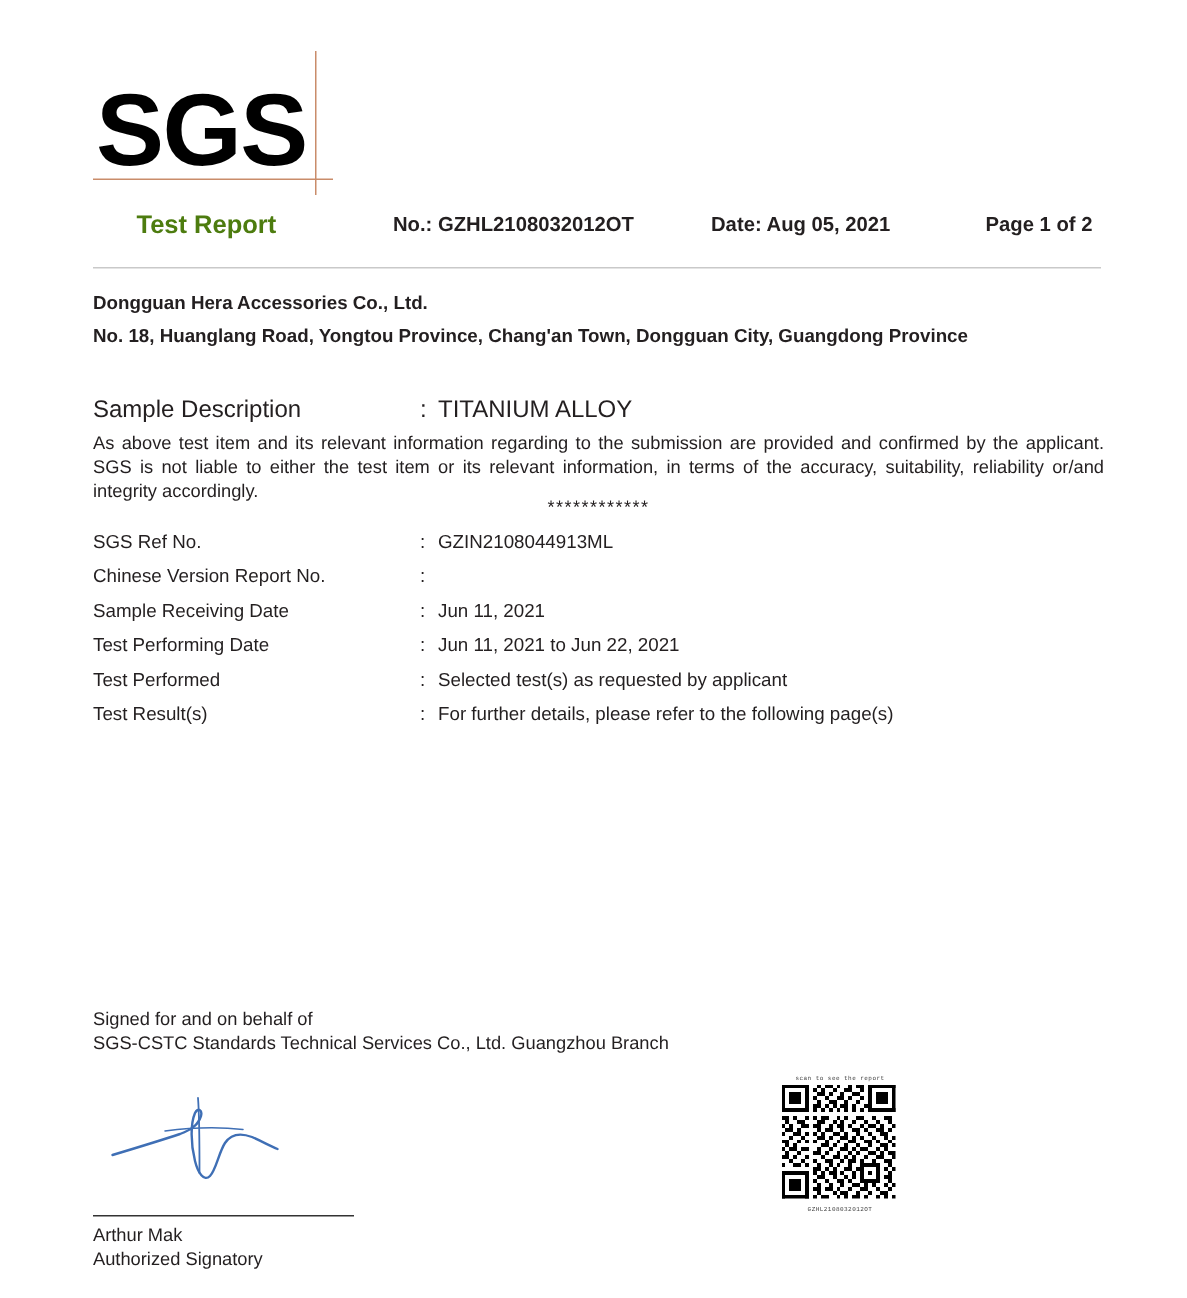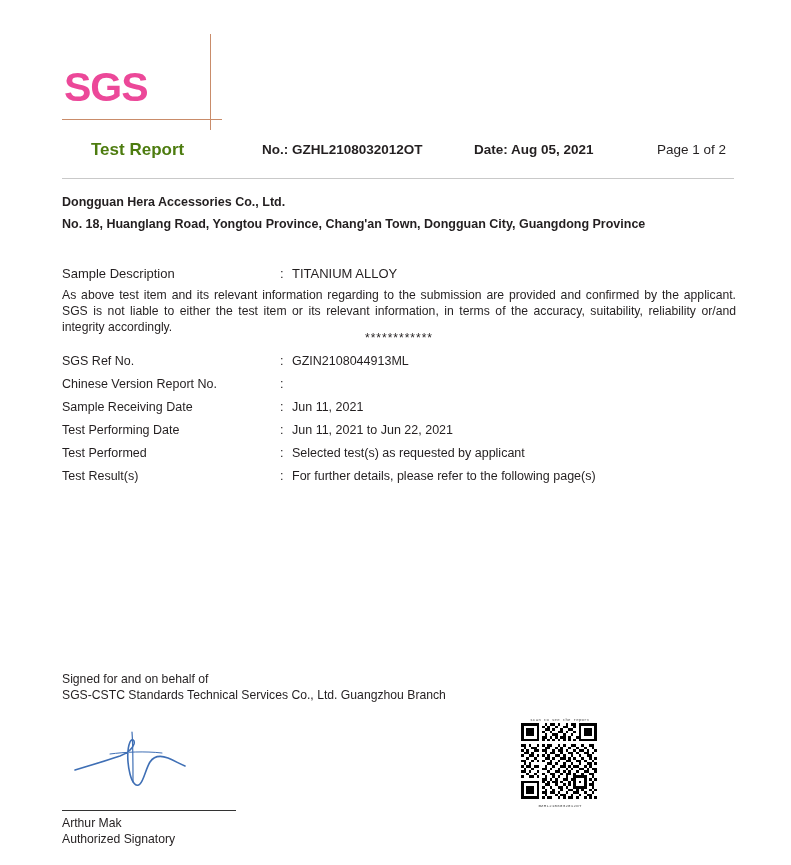--- a/index.html
+++ b/index.html
@@ -26,23 +26,23 @@
   .logo-block {
     position: absolute;
     left: 62px;
     top: 34px;
     width: 160px;
     height: 92px;
   }
   .logo-text {
     font-family: "Liberation Sans", sans-serif;
     font-weight: bold;
-    font-size: 41px;
+    font-size: 68px;
     letter-spacing: -1px;
-    color: #ec4899;
+    color: #000000;
     line-height: 62px;
     padding-top: 22px;
     padding-left: 2px;
   }
   .logo-vline {
     position: absolute;
     left: 148px;
     top: 0px;
     width: 1px;
     height: 96px;
@@ -84,21 +84,21 @@
     left: 412px;
     top: 2px;
     font-size: 13.5px;
     font-weight: bold;
   }
   .hdr-page {
     position: absolute;
     left: 595px;
     top: 2px;
     font-size: 13.5px;
-    font-weight: normal;
+    font-weight: bold;
   }
   .rule {
     position: absolute;
     left: 62px;
     width: 672px;
     height: 1px;
     background: #c9c9c9;
   }
   .rule-top { top: 178px; }
 
@@ -113,21 +113,21 @@
     line-height: 20px;
   }
   .applicant div { margin-bottom: 2px; }
 
   
   .info {
     position: absolute;
     left: 62px;
     top: 262px;
     width: 680px;
-    font-size: 13px;
+    font-size: 16px;
   }
   .row {
     position: relative;
     height: 23px;
     line-height: 23px;
   }
   .row .label {
     position: absolute;
     left: 0;
     top: 0;

